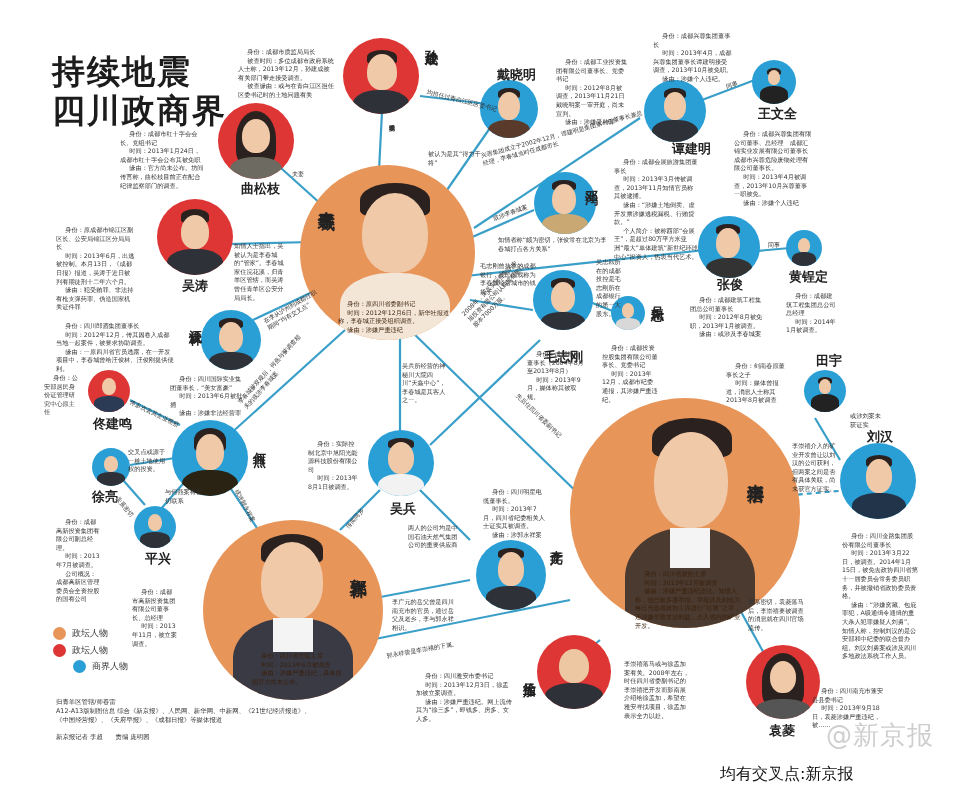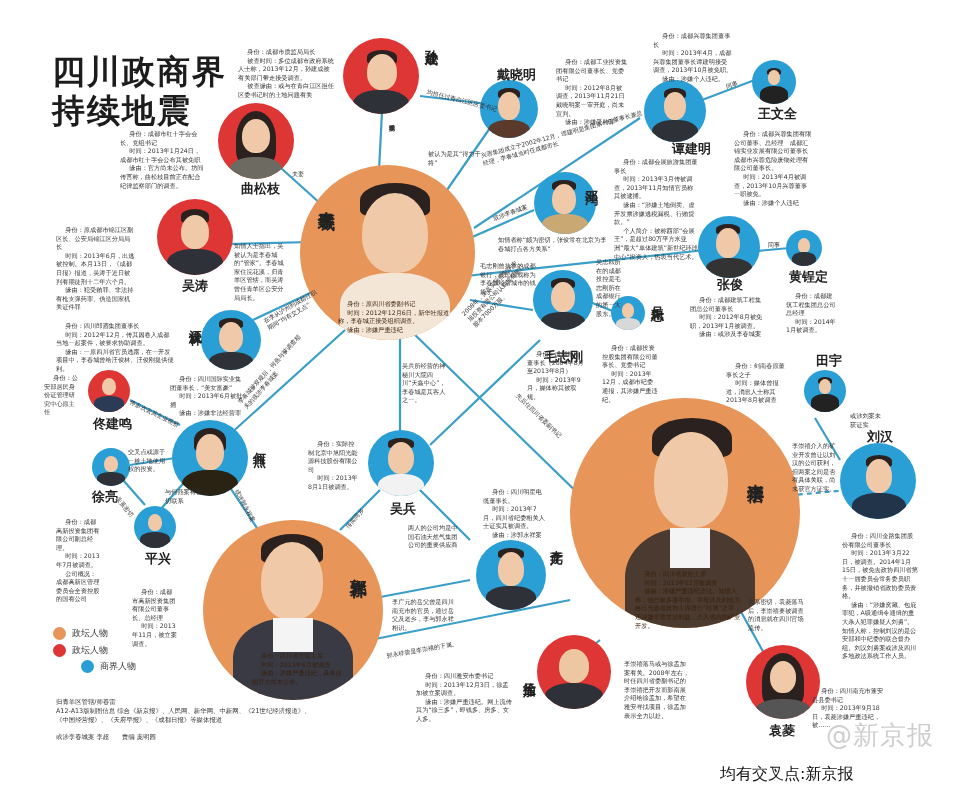--- a/index.html
+++ b/index.html
@@ -63,22 +63,22 @@
     <line x1="375" y1="598" x2="470" y2="580"></line>
     <line x1="370" y1="640" x2="570" y2="600"></line>
     <line x1="815" y1="418" x2="840" y2="460"></line>
     <line x1="600" y1="640" x2="570" y2="665"></line>
     <line x1="740" y1="610" x2="765" y2="655"></line>
   </g>
   <line x1="735" y1="500" x2="850" y2="490" stroke="#3a9fc8" stroke-width="2.2" stroke-dasharray="5,4"></line>
 </svg>
 
 <div class="abs title">
+  <div>持续地震</div>
   <div>四川政商界</div>
-  <div>持续地震</div>
 </div>
 
 <div class="node orange" style="left:300px;top:165px;width:175px;height:175px;">
   <div class="hair" style="left:60px;top:18px;width:70px;height:34px;"></div>
   <div class="head" style="left:62px;top:28px;width:66px;height:80px;"></div>
   <div class="suit" style="left:40px;top:108px;width:110px;height:70px;background:#f3e6d6;"></div>
 </div>
 <div class="vname bigname" style="left:316px;top:198px;">李春城</div>
 <div class="inner-info" style="left:338px;top:300px;width:120px;">
   <p>身份：原四川省委副书记</p>
@@ -394,26 +394,26 @@
 <div class="rel" style="left:748px;top:598px;width:58px;">关系密切，袁菱落马后，李崇禧要被调查的消息就在四川官场流传。</div>
 
 <div class="legend-item" style="left:53px;top:627px;">
   <span class="dot" style="background:#e8955a;"></span>
   <span>政坛人物</span>
 </div>
 <div class="legend-item" style="left:53px;top:644px;">
   <span class="dot" style="background:#de3535;"></span>
   <span>政坛人物</span>
 </div>
-<div class="legend-item" style="left:53px;top:660px;padding-left:28px;">
+<div class="legend-item" style="left:45px;top:660px;padding-left:28px;">
   <span class="dot" style="background:#2a9fd6;"></span>
   <span>商界人物</span>
 </div>
 
 <div class="abs credits" style="left:56px;top:698px;width:260px;">
   <div>归青羊区管辖/师春雷</div>
   <div>A12-A13版制图信息 综合《新京报》、人民网、新华网、中新网、《21世纪经济报道》、</div>
   <div>《中国经营报》、《天府早报》、《成都日报》等媒体报道</div>
-  <div style="margin-top:8px;">或涉李春城案 李超　　责编 庞明园</div>
+  <div style="margin-top:8px;">新京报记者 李超　　责编 庞明园</div>
 </div>
 
 <div class="abs watermark" style="left:826px;top:718px;">@新京报</div>
 <div class="abs source" style="left:720px;top:764px;">均有交叉点:新京报</div>
 
 </body></html>

